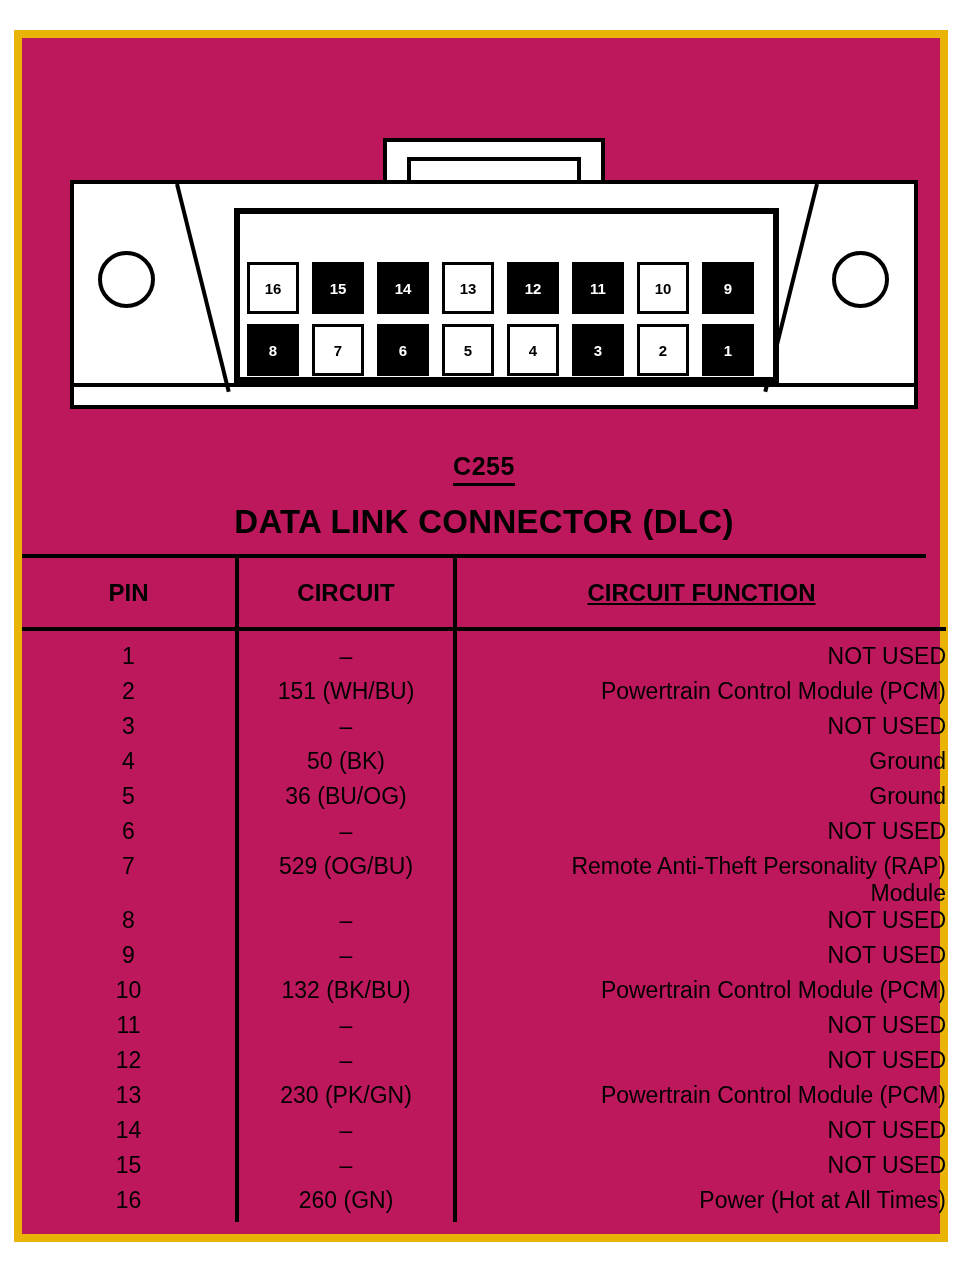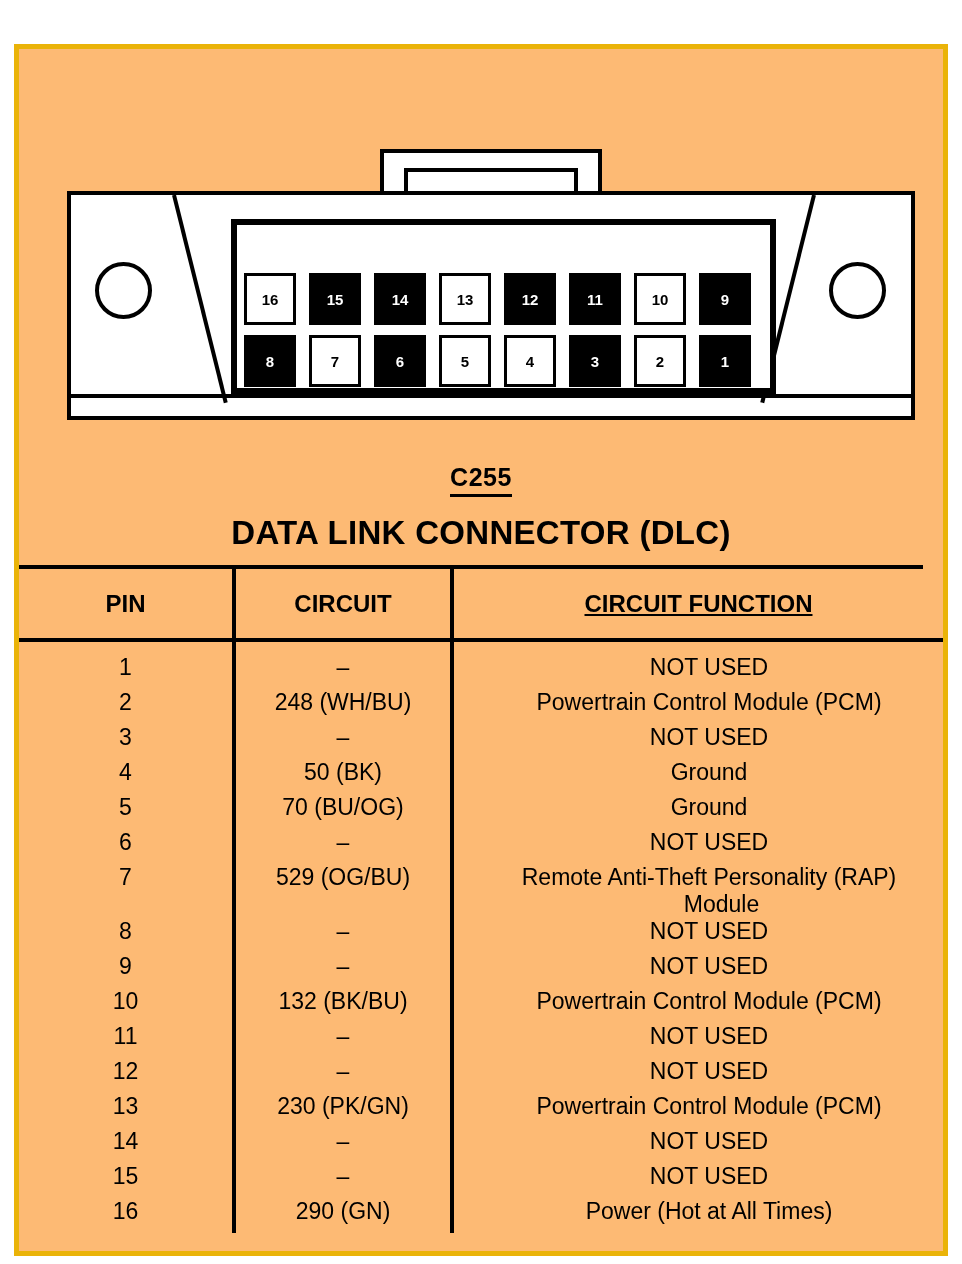--- a/index.html
+++ b/index.html
@@ -3,22 +3,22 @@
 <meta charset="utf-8">
 <style>
   html,body{margin:0;padding:0;background:#ffffff;}
   body{
     width:962px;height:1264px;position:relative;overflow:hidden;
     font-family:"Liberation Sans",sans-serif;color:#000;
   }
 
   
   #page-frame{
-    position:absolute;left:14px;top:44px;width:934px;height:1212px;
-    border:5px solid #eab308;box-sizing:border-box;background:#fdba74;
+    position:absolute;left:14px;top:30px;width:934px;height:1212px;
+    border:8px solid #eab308;box-sizing:border-box;background:#be185d;
   }
 
   
   #connector-figure{
     position:absolute;left:0px;top:0px;width:924px;height:500px;
   }
 
   
   #latch-tab{
     position:absolute;left:361px;top:100px;width:222px;height:44px;
@@ -106,21 +106,21 @@
 
   tbody td{
     font-size:23px;padding:0;height:35px;vertical-align:top;
     border-right:4px solid #000;
   }
   tbody td:last-child{border-right:none;}
   tbody tr:first-child td{padding-top:12px;}
 
   .cell-pin{text-align:center;font-weight:normal;}
   .cell-circuit{text-align:center;}
-  .cell-function{text-align:center;padding-left:21px !important;}
+  .cell-function{text-align:right;padding-left:21px !important;}
   .function-wrap{display:block;padding-left:25px;}
 </style>
 </head>
 <body>
 
 <div id="page-frame">
 
   <div id="connector-figure">
 
     <div id="latch-tab"></div>
@@ -182,36 +182,36 @@
         </tr>
       </thead>
       <tbody id="pin-table-body">
           <tr>
             <td class="cell-pin">1</td>
             <td class="cell-circuit">–</td>
             <td class="cell-function"><span>NOT USED</span></td>
           </tr>
           <tr>
             <td class="cell-pin">2</td>
-            <td class="cell-circuit">248 (WH/BU)</td>
+            <td class="cell-circuit">151 (WH/BU)</td>
             <td class="cell-function"><span>Powertrain Control Module (PCM)</span></td>
           </tr>
           <tr>
             <td class="cell-pin">3</td>
             <td class="cell-circuit">–</td>
             <td class="cell-function"><span>NOT USED</span></td>
           </tr>
           <tr>
             <td class="cell-pin">4</td>
             <td class="cell-circuit">50 (BK)</td>
             <td class="cell-function"><span>Ground</span></td>
           </tr>
           <tr>
             <td class="cell-pin">5</td>
-            <td class="cell-circuit">70 (BU/OG)</td>
+            <td class="cell-circuit">36 (BU/OG)</td>
             <td class="cell-function"><span>Ground</span></td>
           </tr>
           <tr>
             <td class="cell-pin">6</td>
             <td class="cell-circuit">–</td>
             <td class="cell-function"><span>NOT USED</span></td>
           </tr>
           <tr>
             <td class="cell-pin">7</td>
             <td class="cell-circuit">529 (OG/BU)</td>
@@ -252,20 +252,20 @@
             <td class="cell-circuit">–</td>
             <td class="cell-function"><span>NOT USED</span></td>
           </tr>
           <tr>
             <td class="cell-pin">15</td>
             <td class="cell-circuit">–</td>
             <td class="cell-function"><span>NOT USED</span></td>
           </tr>
           <tr>
             <td class="cell-pin">16</td>
-            <td class="cell-circuit">290 (GN)</td>
+            <td class="cell-circuit">260 (GN)</td>
             <td class="cell-function"><span>Power (Hot at All Times)</span></td>
           </tr>
         </tbody>
     </table>
   </div>
 
 </div>
 
 </body></html>

